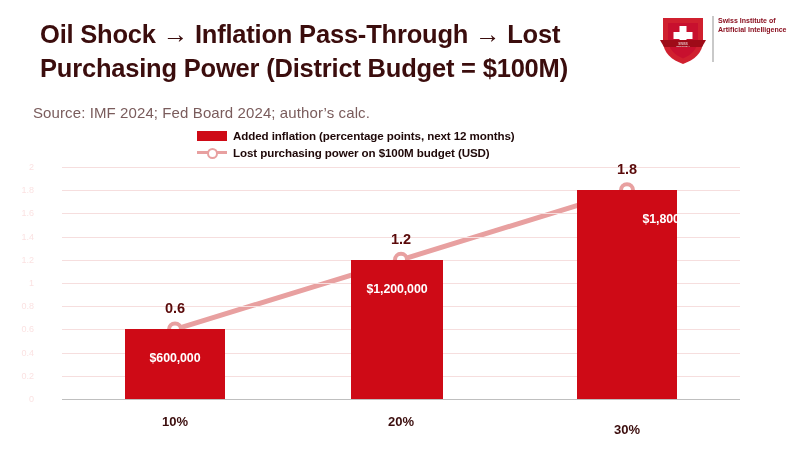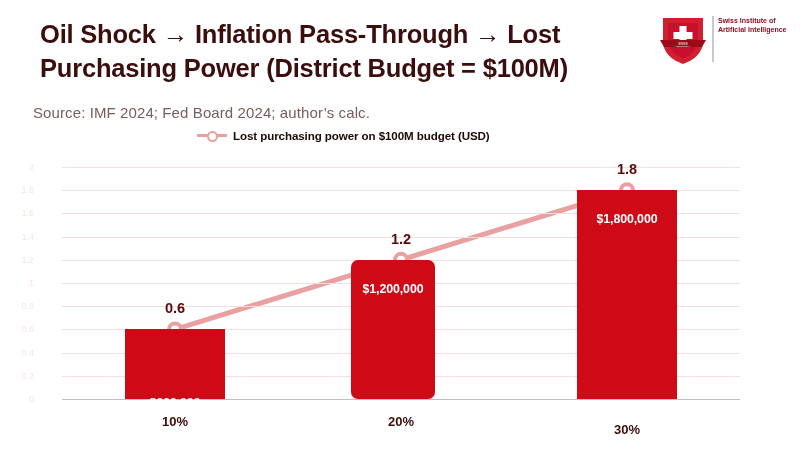--- a/index.html
+++ b/index.html
@@ -242,20 +242,24 @@
     <div class="logo-text">
       <div class="logo-sub">
         <div>Swiss Institute of</div>
         <div>Artificial Intelligence</div>
       </div>
     </div>
   </div>
 </div>
 
 <div class="legend">
+  <div class="legend-row">
+    <span class="legend-swatch-bar"></span>
+    <span class="legend-label">Added inflation (percentage points, next 12 months)</span>
+  </div>
   <div class="legend-row">
     <span class="legend-swatch-line">
       <span class="lseg"></span>
         <span class="lmark"></span>
     </span>
     <span class="legend-label">Lost purchasing power on $100M budget (USD)</span>
   </div>
 </div>
 
 <div class="plot">
@@ -282,27 +286,27 @@
       <div class="ylabel-left" style="top: 92.8px;">1.2</div>
       <div class="gridline" style="top: 69.6px;"></div>
       <div class="ylabel-left" style="top: 69.6px;">1.4</div>
       <div class="gridline" style="top: 46.4px;"></div>
       <div class="ylabel-left" style="top: 46.4px;">1.6</div>
       <div class="gridline" style="top: 23.2px;"></div>
       <div class="ylabel-left" style="top: 23.2px;">1.8</div>
       <div class="gridline" style="top: 0px;"></div>
       <div class="ylabel-left" style="top: 0px;">2</div>
       <div class="bar" style="left: 63px; width: 100px; height: 69.6px; background: rgb(206, 10, 22);">
-        <div class="bar-value" style="top: 22px; margin-top: 45px;">$600,000</div>
+        <div class="bar-value" style="top: 22px;">$600,000</div>
       </div>
-      <div class="bar" style="left: 289px; width: 84px; height: 139.2px; background: rgb(206, 10, 22); border-radius: 7px;">
+      <div class="bar" style="left: 289px; width: 92px; height: 139.2px; background: rgb(206, 10, 22);">
         <div class="bar-value" style="top: 22px;">$1,200,000</div>
       </div>
       <div class="bar" style="left: 515px; width: 100px; height: 208.8px; background: rgb(206, 10, 22);">
-        <div class="bar-value" style="top: 22px;">$1,800,000</div>
+        <div class="bar-value" style="top: 22px; margin-left: 46px;">$1,800,000</div>
       </div>
       <div class="point-label" style="left: 113px; top: 149.4px;">0.6</div>
       <div class="point-label" style="left: 339px; top: 79.8px;">1.2</div>
       <div class="point-label" style="left: 565px; top: 10.2px;">1.8</div>
     </div>
 </div>
 
 <div class="xlabels" id="xlabels">
     <div class="xlabel" style="left: 113px;">10%</div>
     <div class="xlabel" style="left: 339px;">20%</div>

